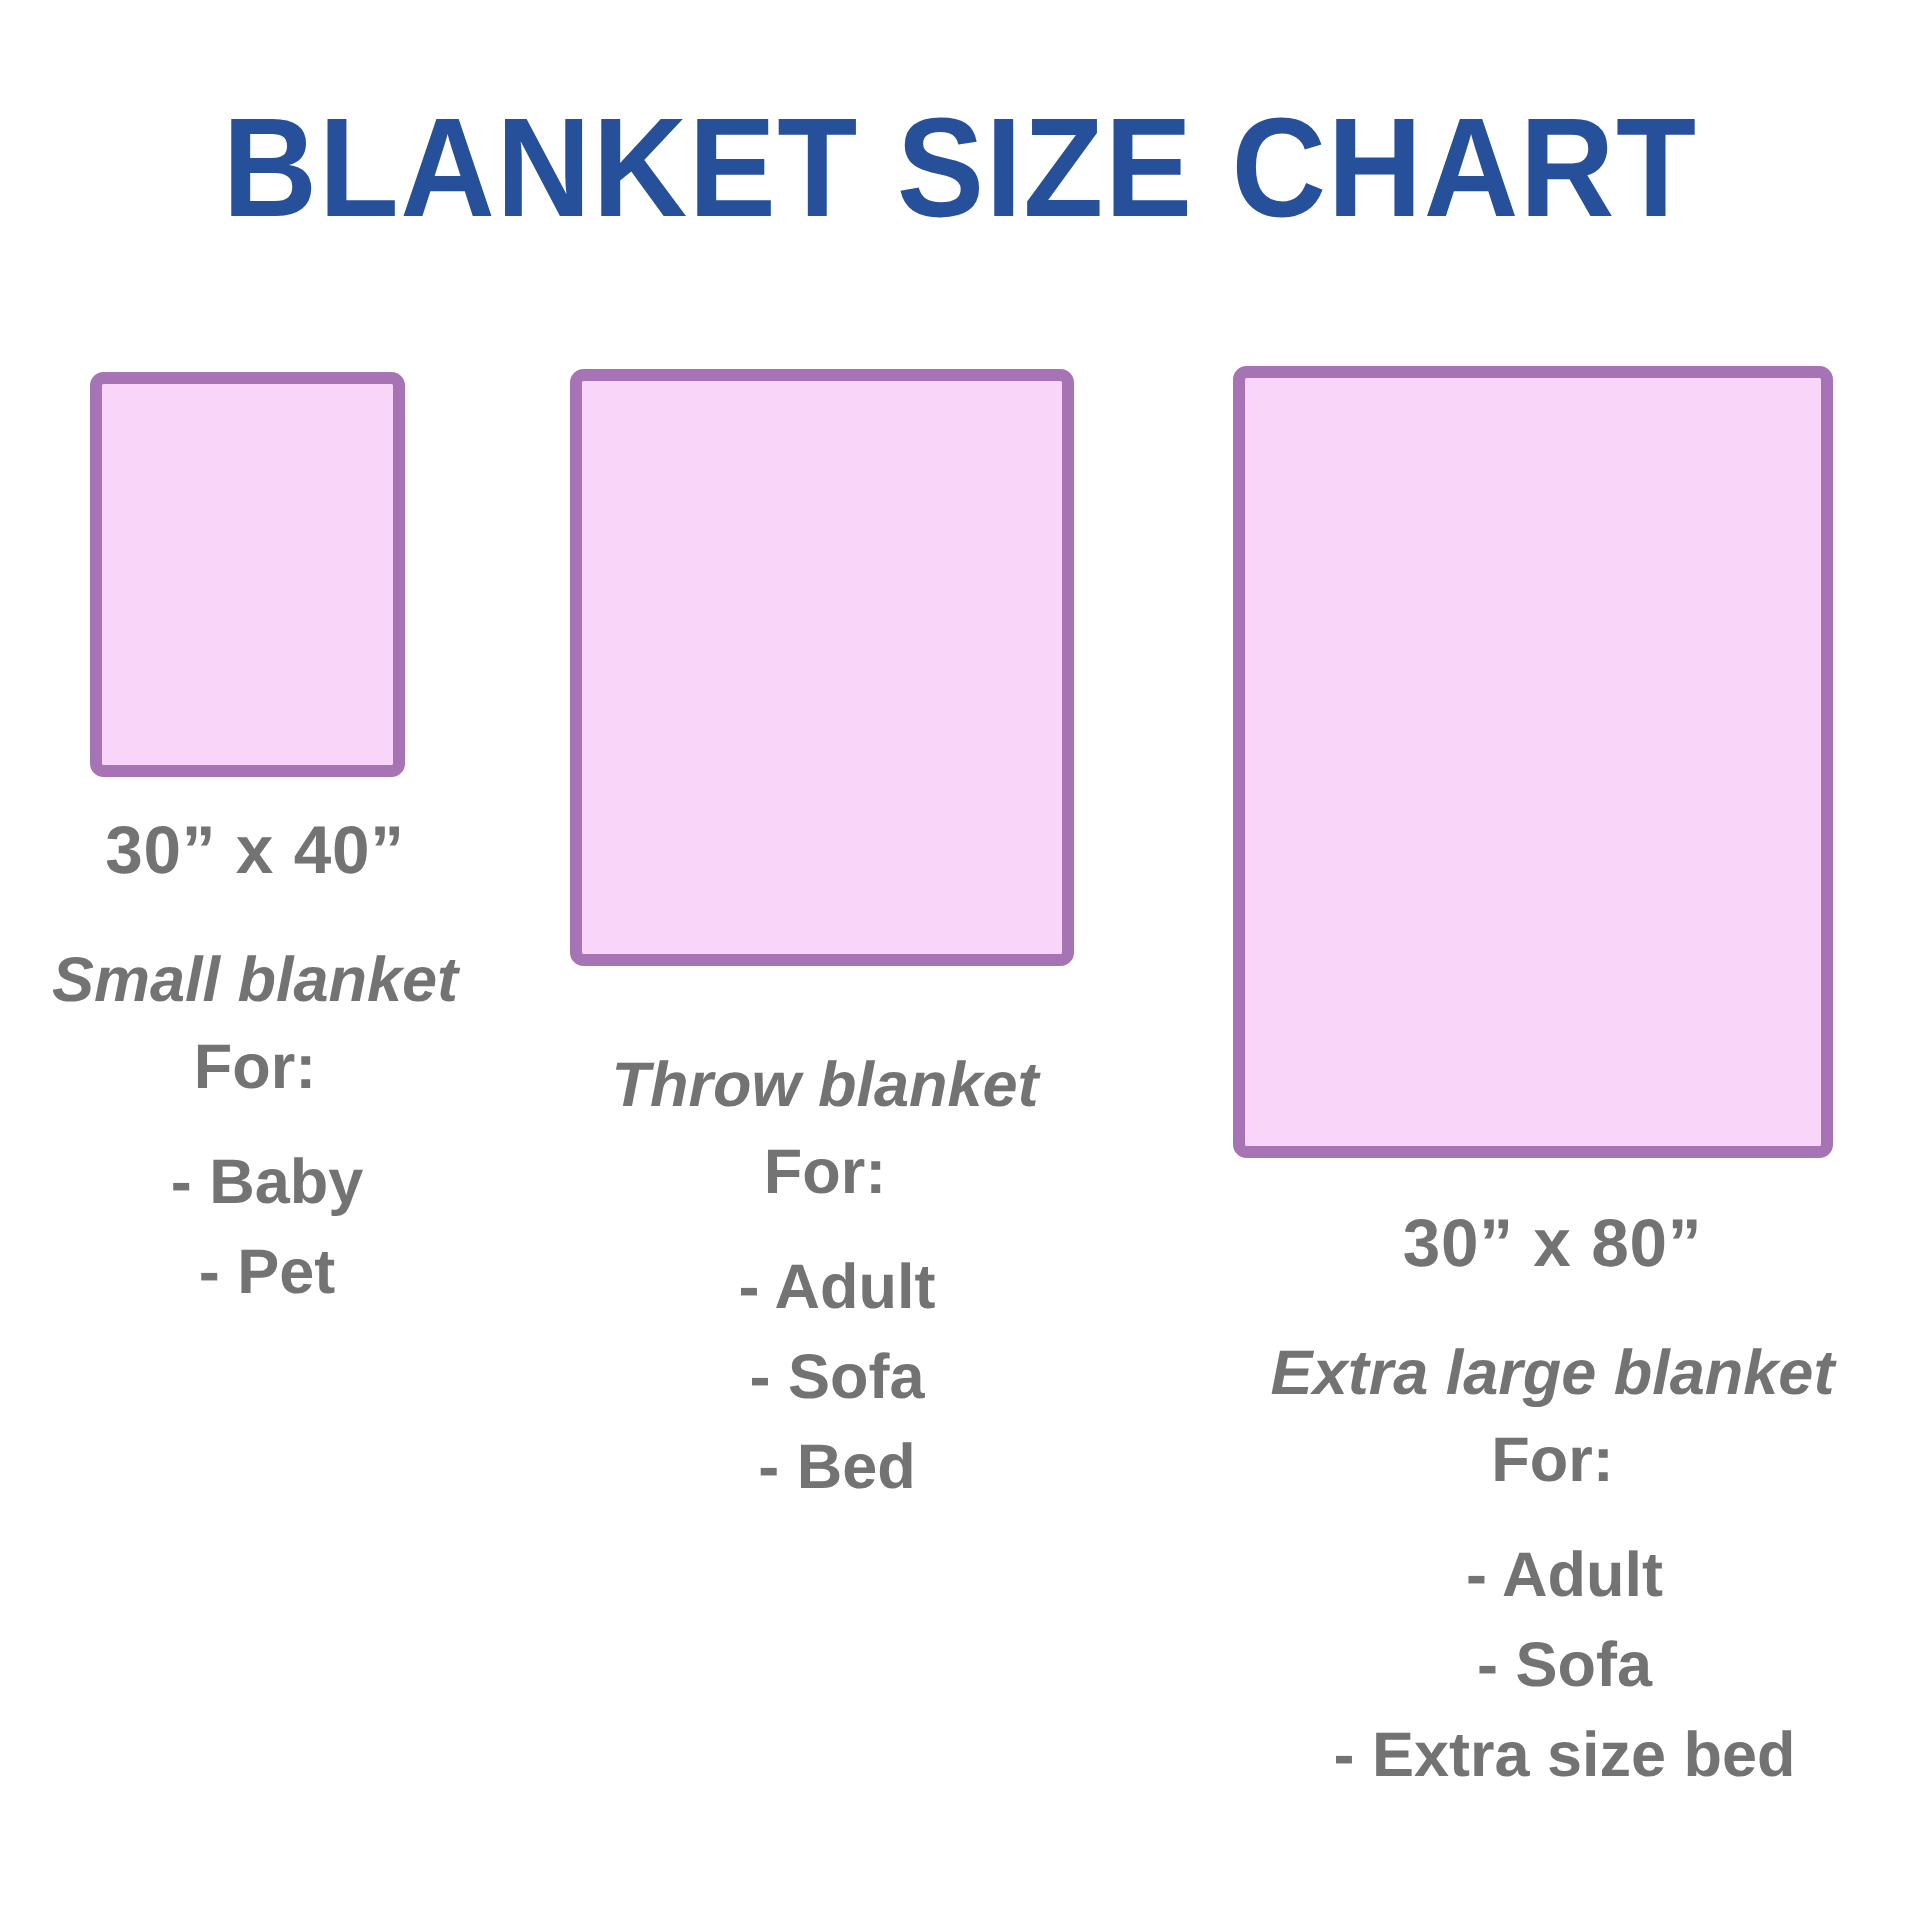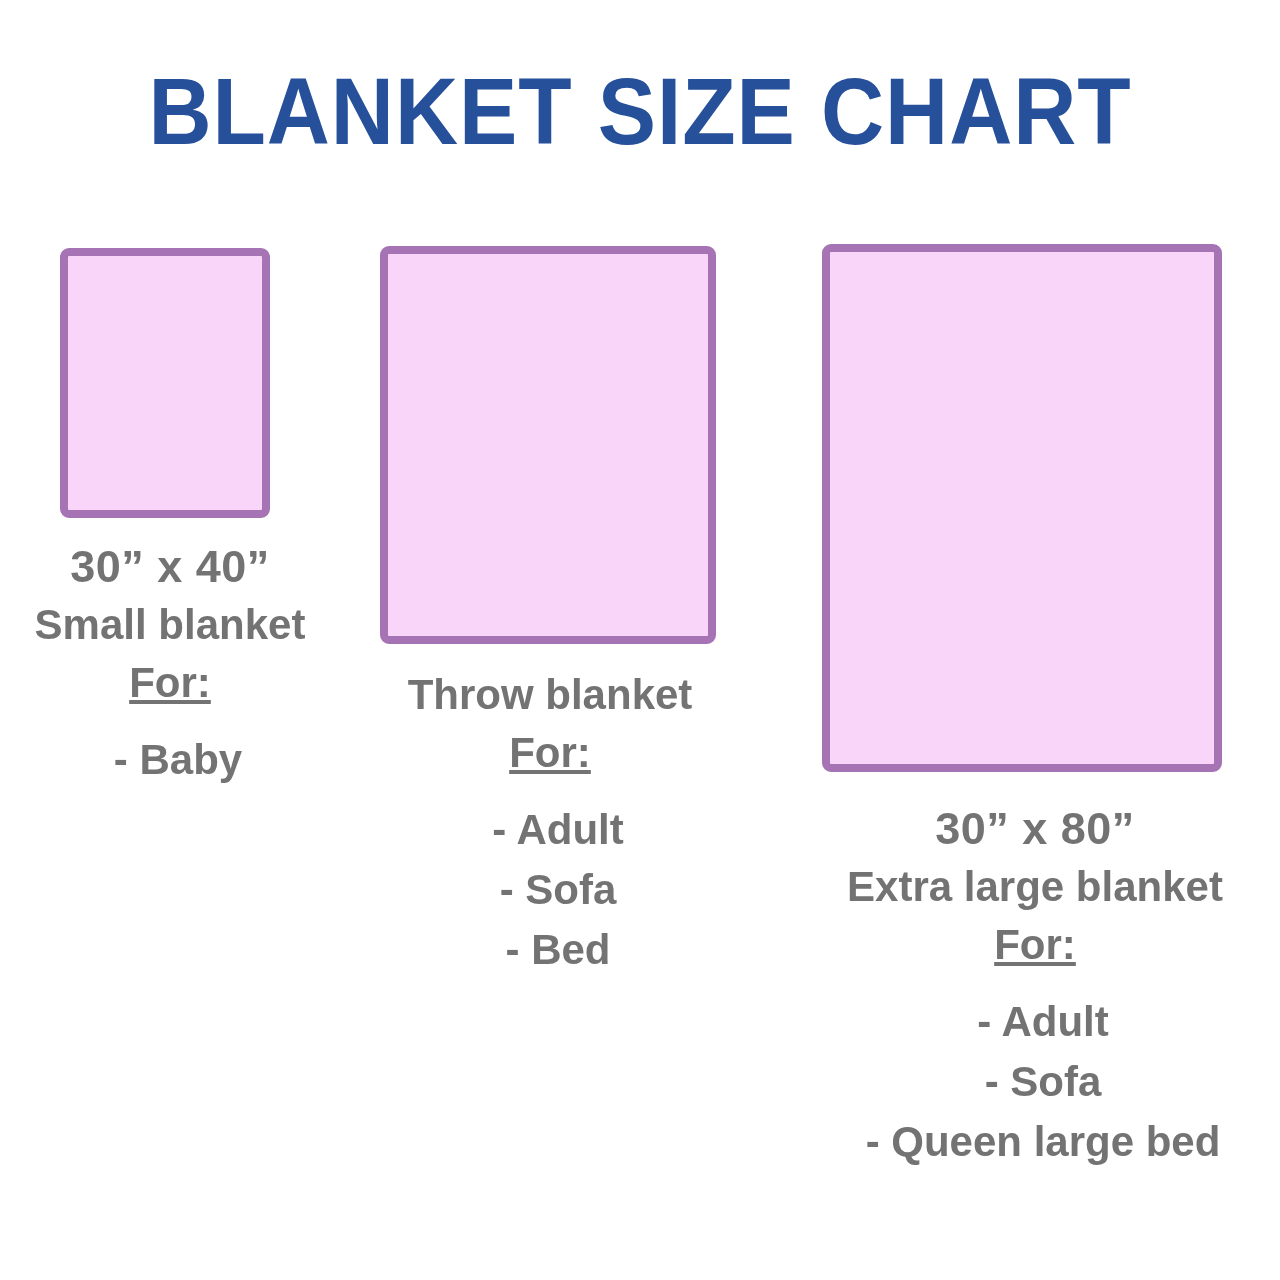--- a/index.html
+++ b/index.html
@@ -90,28 +90,29 @@
   .dim-label {
     font-size: 45px;
     line-height: 58px;
     letter-spacing: 0.5px;
     white-space: nowrap;
   }
 
   .name-label {
     font-size: 42px;
     line-height: 58px;
+    margin-top: 28px;
     white-space: nowrap;
+    font-style: italic;
   }
 
   .for-label {
     font-size: 42px;
     line-height: 58px;
     white-space: nowrap;
-    text-decoration: underline;
   }
 
   .use-list {
     list-style: none;
     margin: 18px 0 0 16px;
     padding: 0;
   }
 
   .use-item {
     font-size: 42px;
@@ -131,20 +132,21 @@
     <div class="swatch-wrap swatch-1-wrap">
       <div class="swatch swatch-1"></div>
     </div>
 
     <div class="text-block tb-1">
       <div class="dim-label">30” x 40”</div>
       <div class="name-label">Small blanket</div>
       <div class="for-label">For:</div>
       <ul class="use-list">
         <li class="use-item">- Baby</li>
+        <li class="use-item">- Pet</li>
       </ul>
     </div>
   </div>
 
   <div class="column col-2">
 
     <div class="swatch-wrap swatch-2-wrap">
       <div class="swatch swatch-2"></div>
     </div>
 
@@ -165,18 +167,18 @@
       <div class="swatch swatch-3"></div>
     </div>
 
     <div class="text-block tb-3">
       <div class="dim-label">30” x 80”</div>
       <div class="name-label">Extra large blanket</div>
       <div class="for-label">For:</div>
       <ul class="use-list">
         <li class="use-item">- Adult</li>
         <li class="use-item">- Sofa</li>
-        <li class="use-item">- Queen large bed</li>
+        <li class="use-item">- Extra size bed</li>
       </ul>
     </div>
   </div>
 
 </div>
 
 </body></html>

